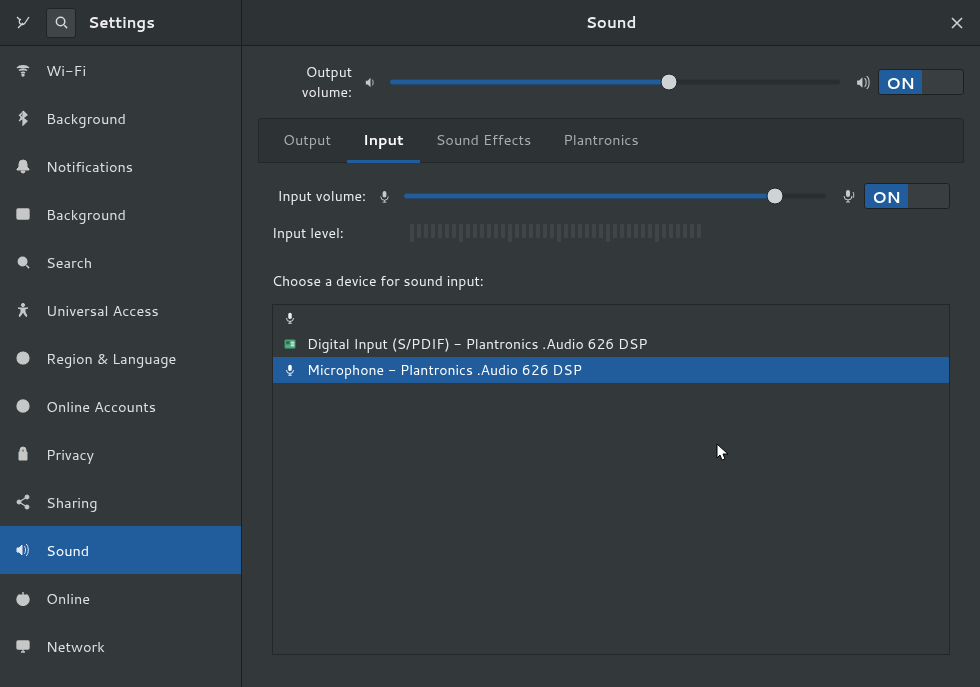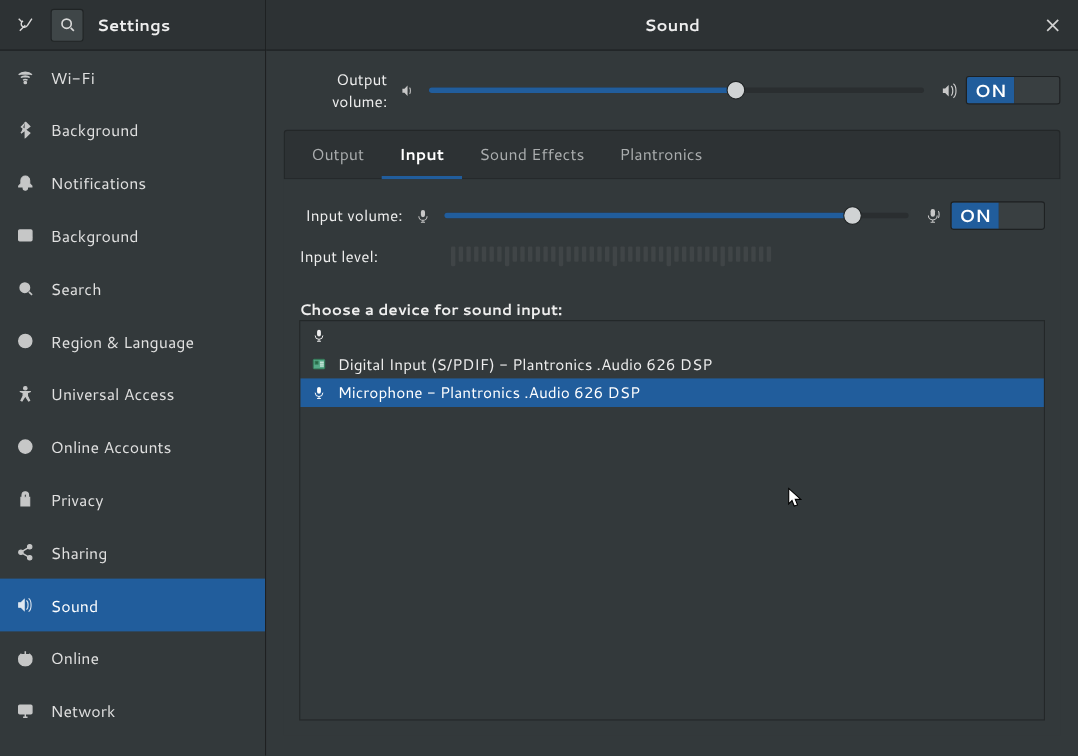--- a/index.html
+++ b/index.html
@@ -46,21 +46,21 @@
     .tab { padding: 10px 16px; font-size: 14.5px; color: #aaadae; cursor: pointer; }
     .tab.active { color: #ffffff; font-weight: bold; border-bottom: 3px solid #215d9c; margin-bottom: -1px; }
 
     .tab-body { background: #33393b; padding: 20px 14px 14px 14px; flex: 1; display: flex; flex-direction: column; }
 
     .row-input-level { display: flex; align-items: center; margin-bottom: 22px; }
     .level-meter { flex: 1; display: flex; gap: 3px; padding-left: 8px; }
     .level-seg { width: 4px; height: 14px; background: #404547; border-radius: 1px; }
     .level-seg.tall { height: 18px; }
 
-    .choose-label { font-weight: bold; margin-bottom: 0; margin-top: 6px; }
+    .choose-label { font-weight: normal; margin-bottom: 13px; margin-top: 6px; }
     .device-list { flex: 1; border: 1px solid #232728; background: #33393b; overflow-y: auto; }
     .device-item { display: flex; align-items: center; gap: 8px; padding: 4px 8px; height: 26px; cursor: pointer; font-size: 14px; }
     .device-item.selected { background: #215d9c; color: #fff; }
     .device-icon { width: 18px; height: 18px; display: flex; align-items: center; justify-content: center; }
 
     
     .cursor-svg { position: absolute; left: 716px; top: 443px; pointer-events: none; }
   </style>
 </head>
 <body>
@@ -121,35 +121,35 @@
           <span class="icon">
             <svg width="15" height="15" viewBox="0 0 16 16" fill="none" stroke="currentColor" stroke-width="1.6">
               <circle cx="7" cy="7" r="4.5"></circle>
               <path d="M11 11l3 3"></path>
             </svg>
           </span>
           <span class="nav-label">Search</span>
         </div>
         <div class="nav-item">
           <span class="icon">
+            <svg width="16" height="16" viewBox="0 0 16 16" fill="currentColor">
+              <circle cx="8" cy="3" r="1.6"></circle>
+              <path d="M3 6h10l-3 1v3l2 4-1 .5L8 10l-3 4.5L4 14l2-4V7z"></path>
+            </svg>
+          </span>
+          <span class="nav-label">Universal Access</span>
+        </div>
+        <div class="nav-item">
+          <span class="icon">
             <svg width="16" height="16" viewBox="0 0 16 16" fill="none" stroke="currentColor" stroke-width="1.2">
               <circle cx="8" cy="8" r="6"></circle>
               <path d="M2 8h12M8 2c2 3 2 9 0 12M8 2c-2 3-2 9 0 12"></path>
             </svg>
           </span>
           <span class="nav-label">Region &amp; Language</span>
-        </div>
-        <div class="nav-item">
-          <span class="icon">
-            <svg width="16" height="16" viewBox="0 0 16 16" fill="currentColor">
-              <circle cx="8" cy="3" r="1.6"></circle>
-              <path d="M3 6h10l-3 1v3l2 4-1 .5L8 10l-3 4.5L4 14l2-4V7z"></path>
-            </svg>
-          </span>
-          <span class="nav-label">Universal Access</span>
         </div>
         <div class="nav-item">
           <span class="icon">
             <svg width="16" height="16" viewBox="0 0 16 16" fill="none" stroke="currentColor" stroke-width="1.3">
               <circle cx="8" cy="8" r="6"></circle>
               <path d="M6 6l-1 4 4-1 1-4z"></path>
             </svg>
           </span>
           <span class="nav-label">Online Accounts</span>
         </div>

